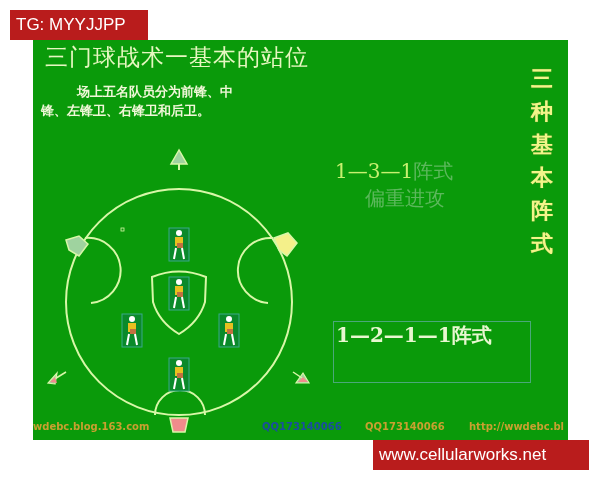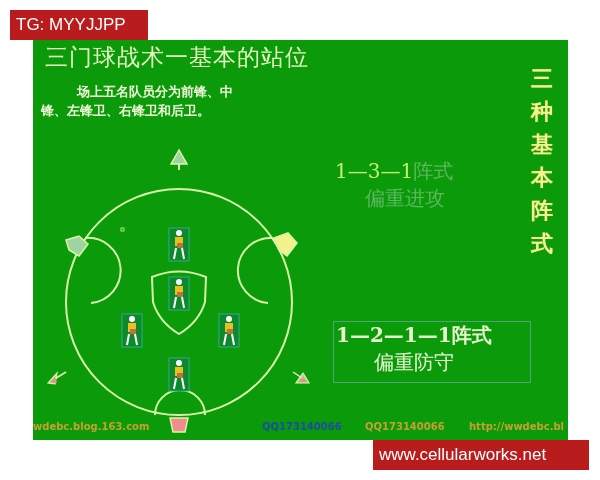--- a/index.html
+++ b/index.html
@@ -134,21 +134,20 @@
   </div>
 
   <div class="formation f1">
     <div class="nums"><span class="n">1—3—1</span><span class="t">阵式</span></div>
     <div class="desc">偏重进攻</div>
   </div>
 
 
   <div class="formation f3">
     <div class="nums"><span>1—2—1—1</span><span>阵式</span></div>
-    <div class="desc">偏重防守</div>
   </div>
 
   <div class="footer-text ft1">wdebc.blog.163.com</div>
   <div class="footer-text ft2">QQ173140066</div>
   <div class="footer-text ft3">QQ173140066</div>
   <div class="footer-text ft4">http://wwdebc.bl</div>
 </div>
 
 <div class="wm wm2">www.cellularworks.net</div>
 

